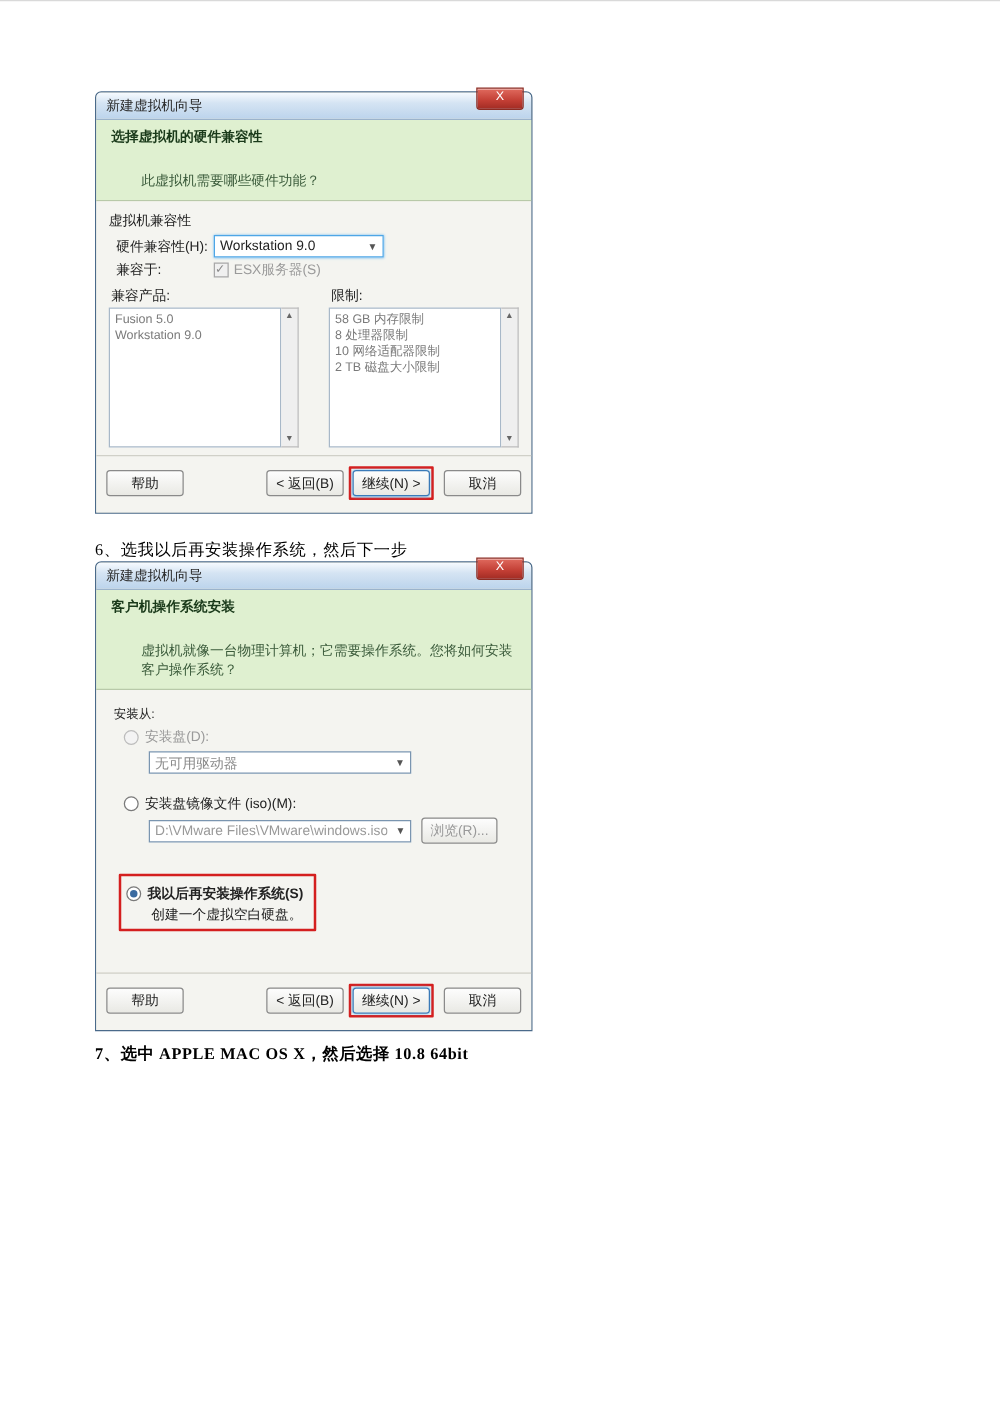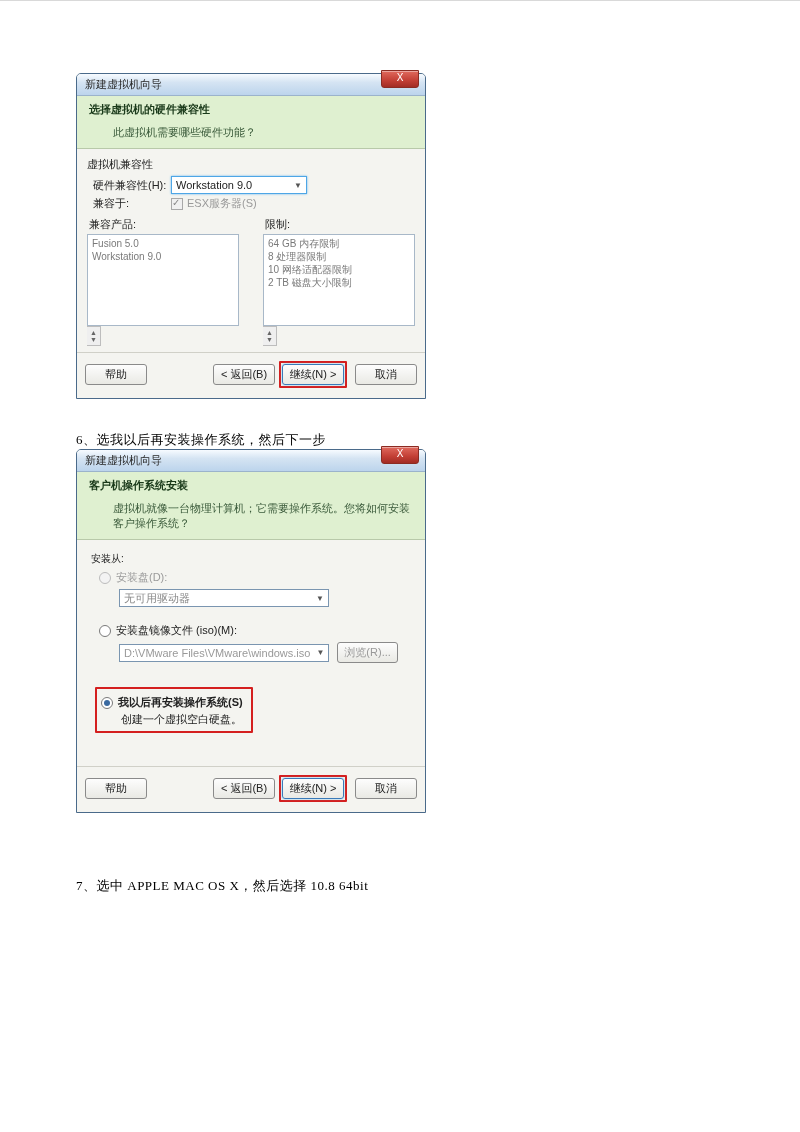--- a/index.html
+++ b/index.html
@@ -64,21 +64,21 @@
   }
   .header-pane .h-title {
     font-weight: bold;
     color: #1a3a1a;
     font-size: 11px;
   }
   .header-pane .h-sub {
     padding-left: 24px;
     color: #3a5a3a;
     font-size: 11px;
-    margin-top: 8px;
+    margin-top: 20px;
   }
   .body-pane {
     background: #f4f4f0;
     padding: 8px 10px 6px 10px;
     min-height: 200px;
     box-sizing: border-box;
   }
   
   .grp-label {
     font-size: 11px;
@@ -141,21 +141,20 @@
     flex: 1;
   }
   .col-header {
     font-size: 11px;
     margin-bottom: 2px;
     margin-left: 2px;
   }
   .listbox-wrap {
     display: flex;
     height: 112px;
-    flex-direction: column;
   }
   .listbox {
     flex: 1;
     background: #fff;
     border: 1px solid #a8b8c8;
     padding: 2px 4px;
     font-size: 10px;
     line-height: 13px;
     color: #333;
     overflow: hidden;
@@ -283,21 +282,21 @@
             <div class="vscroll">
                 <span>▲</span>
                 <span>▼</span>
               </div>
           </div>
         </div>
         <div class="col">
           <div class="col-header">限制:</div>
           <div class="listbox-wrap">
             <div class="listbox gray">
-              <div>64 GB 内存限制</div>
+              <div>58 GB 内存限制</div>
               <div>8 处理器限制</div>
               <div>10 网络适配器限制</div>
               <div>2 TB 磁盘大小限制</div>
             </div>
             <div class="vscroll">
                 <span>▲</span>
                 <span>▼</span>
               </div>
           </div>
         </div>
@@ -363,15 +362,15 @@
       <span class="btn">帮助</span>
       <span class="spacer"></span>
       <span class="btn" style="margin-right:4px;">&lt; 返回(B)</span>
       <span class="red-box">
         <span class="btn primary">继续(N) &gt;</span>
       </span>
       <span class="btn" style="margin-left:8px;">取消</span>
     </div>
   </div>
 
-  <p class="caption-text" style="position:absolute; left:76px; top:876px;">7、选中 APPLE  MAC  OS  X，然后选择 10.8  64bit</p>
+  <p class="caption-text" style="position:absolute; left:76px; top:833px;font-weight:bold;">7、选中 APPLE  MAC  OS  X，然后选择 10.8  64bit</p>
 
 </div>
 
 </body></html>

